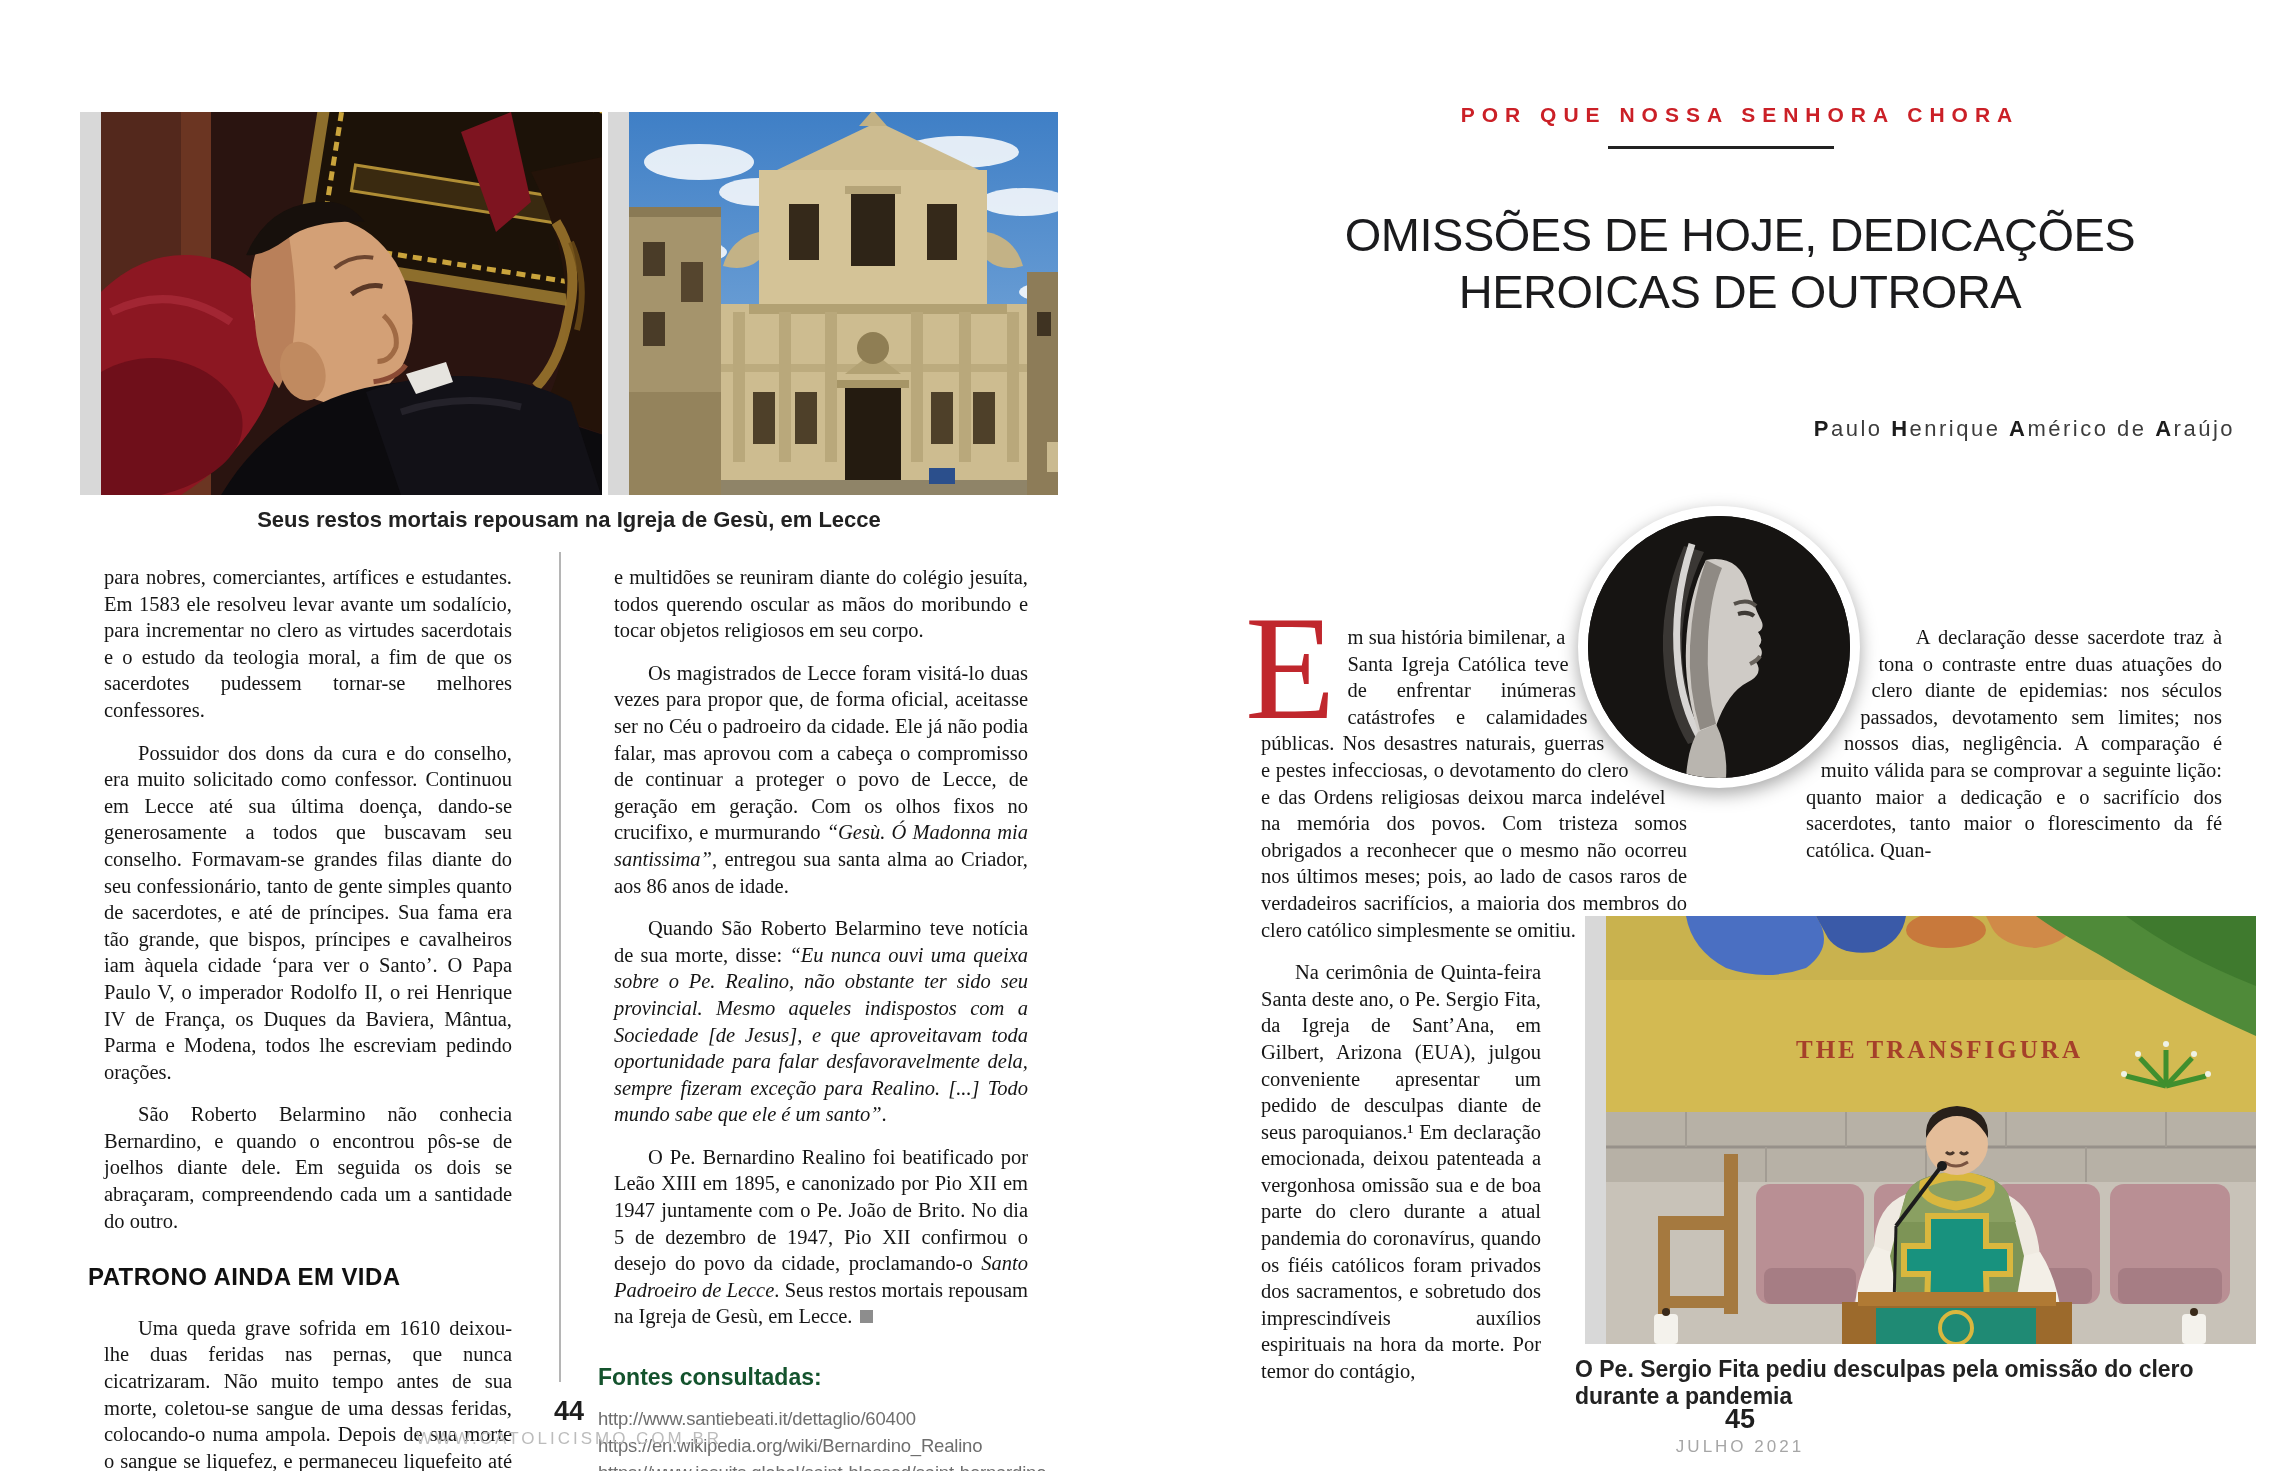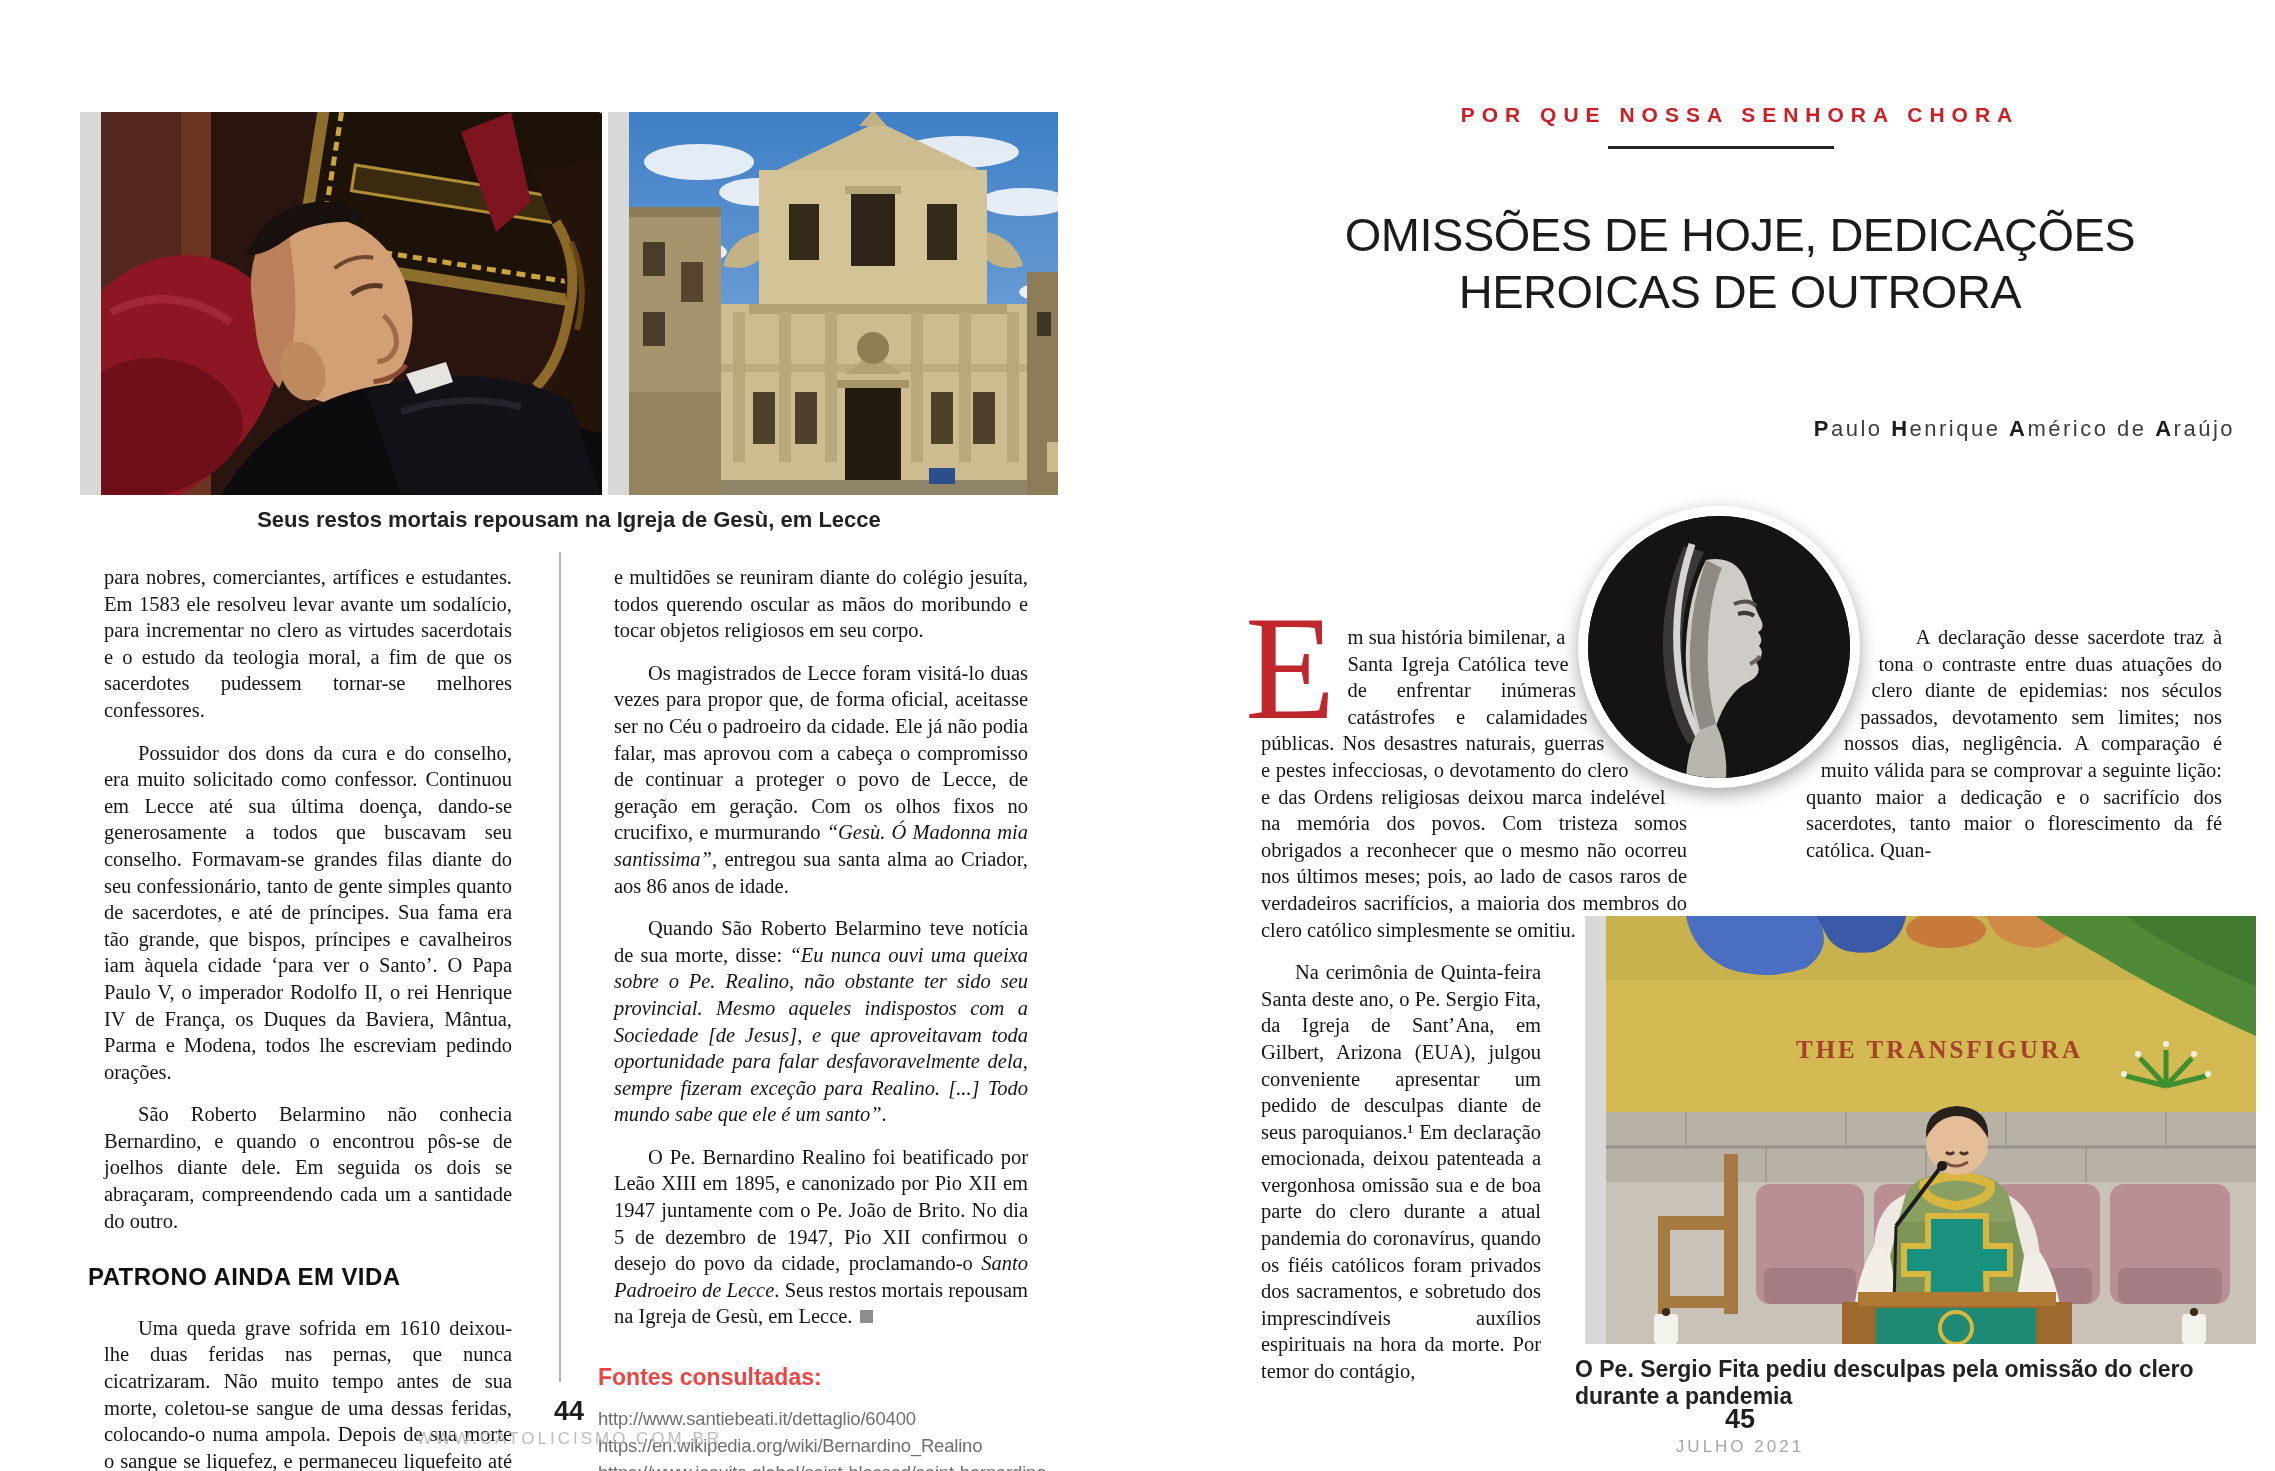--- a/index.html
+++ b/index.html
@@ -19,21 +19,21 @@
     font-family:"Liberation Sans", sans-serif;font-weight:bold;
     font-size:24px;letter-spacing:.4px;color:#111;
     margin:30px 0 24px 0;text-indent:0;text-align:left;
   }
   .endmark{
     display:inline-block;width:13px;height:13px;background:#8d8d8d;
     margin-left:8px;vertical-align:baseline;
   }
   .sources-head{
     font-family:"Liberation Sans", sans-serif;font-weight:bold;
-    font-size:23px;color:#ef4444;margin:34px 0 14px 0;text-align:left;
+    font-size:23px;color:#14532d;margin:34px 0 14px 0;text-align:left;
   }
   .url{
     font-family:"Liberation Sans", sans-serif;font-size:18.5px;
     line-height:27px;color:#6e6e6e;text-align:left;white-space:nowrap;
     letter-spacing:-0.2px;
   }
   .url.indent{padding-left:30px;}
   
   .caption{
     font-family:"Liberation Sans", sans-serif;font-weight:bold;

